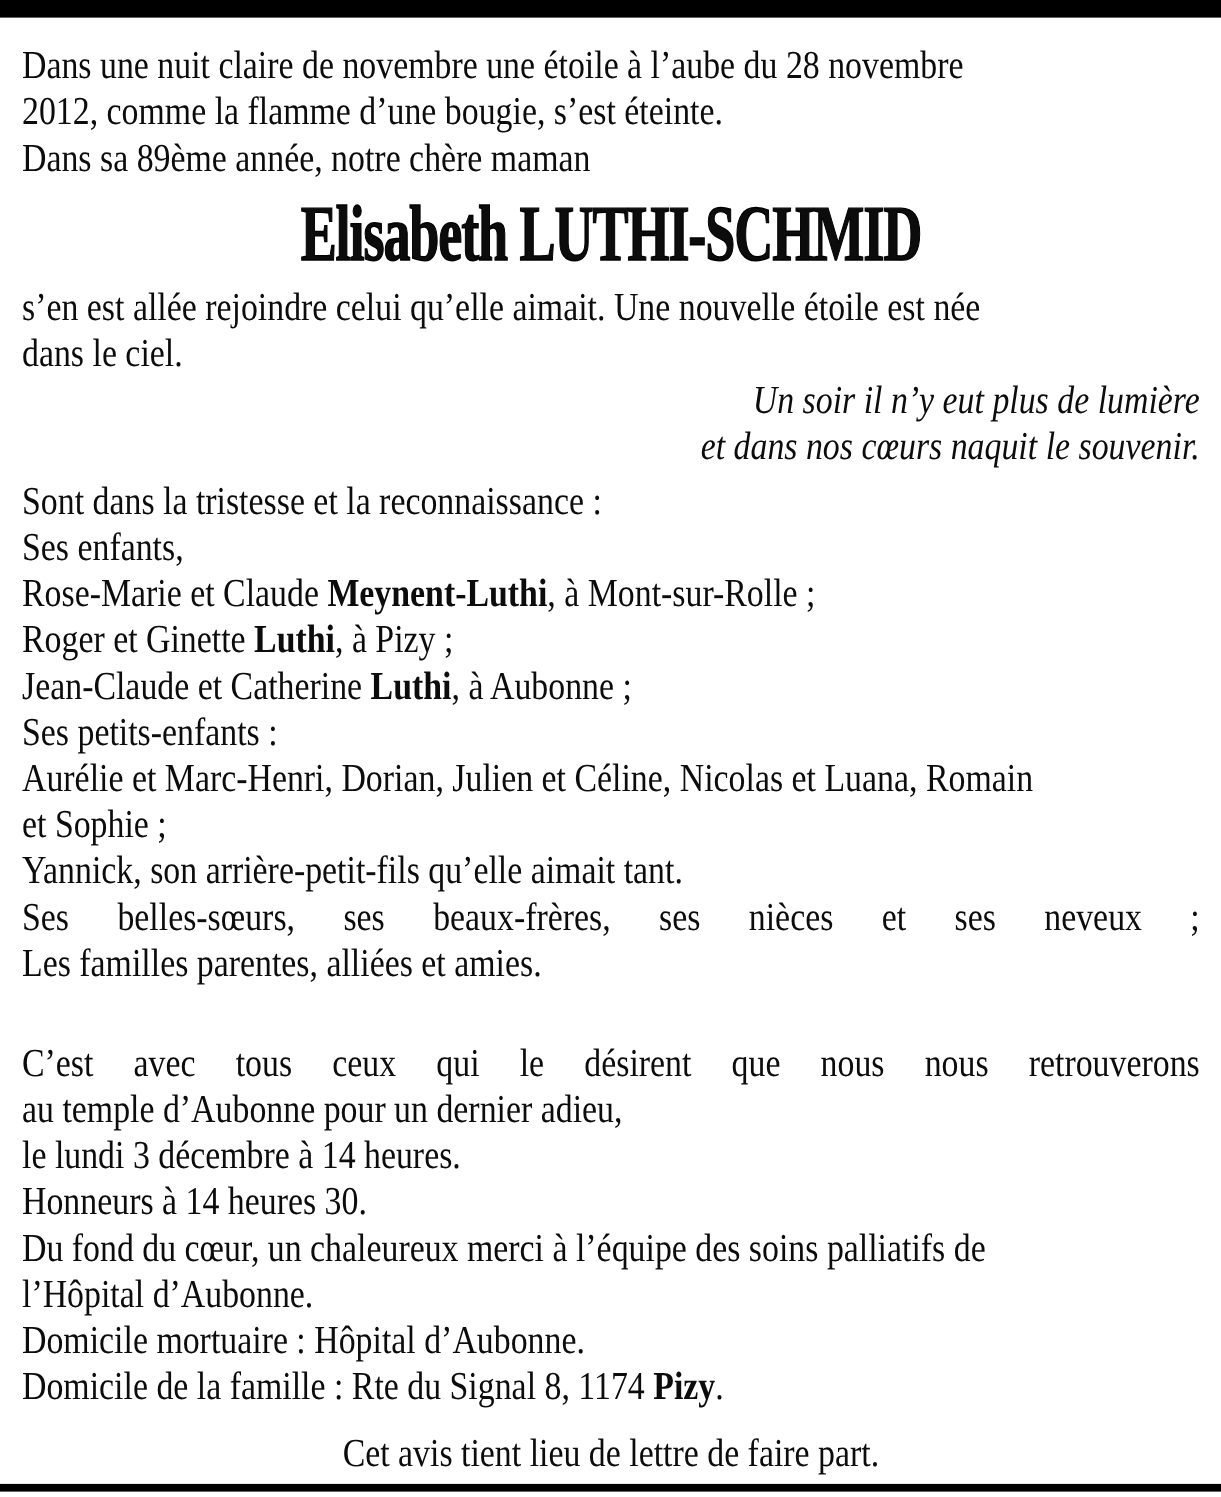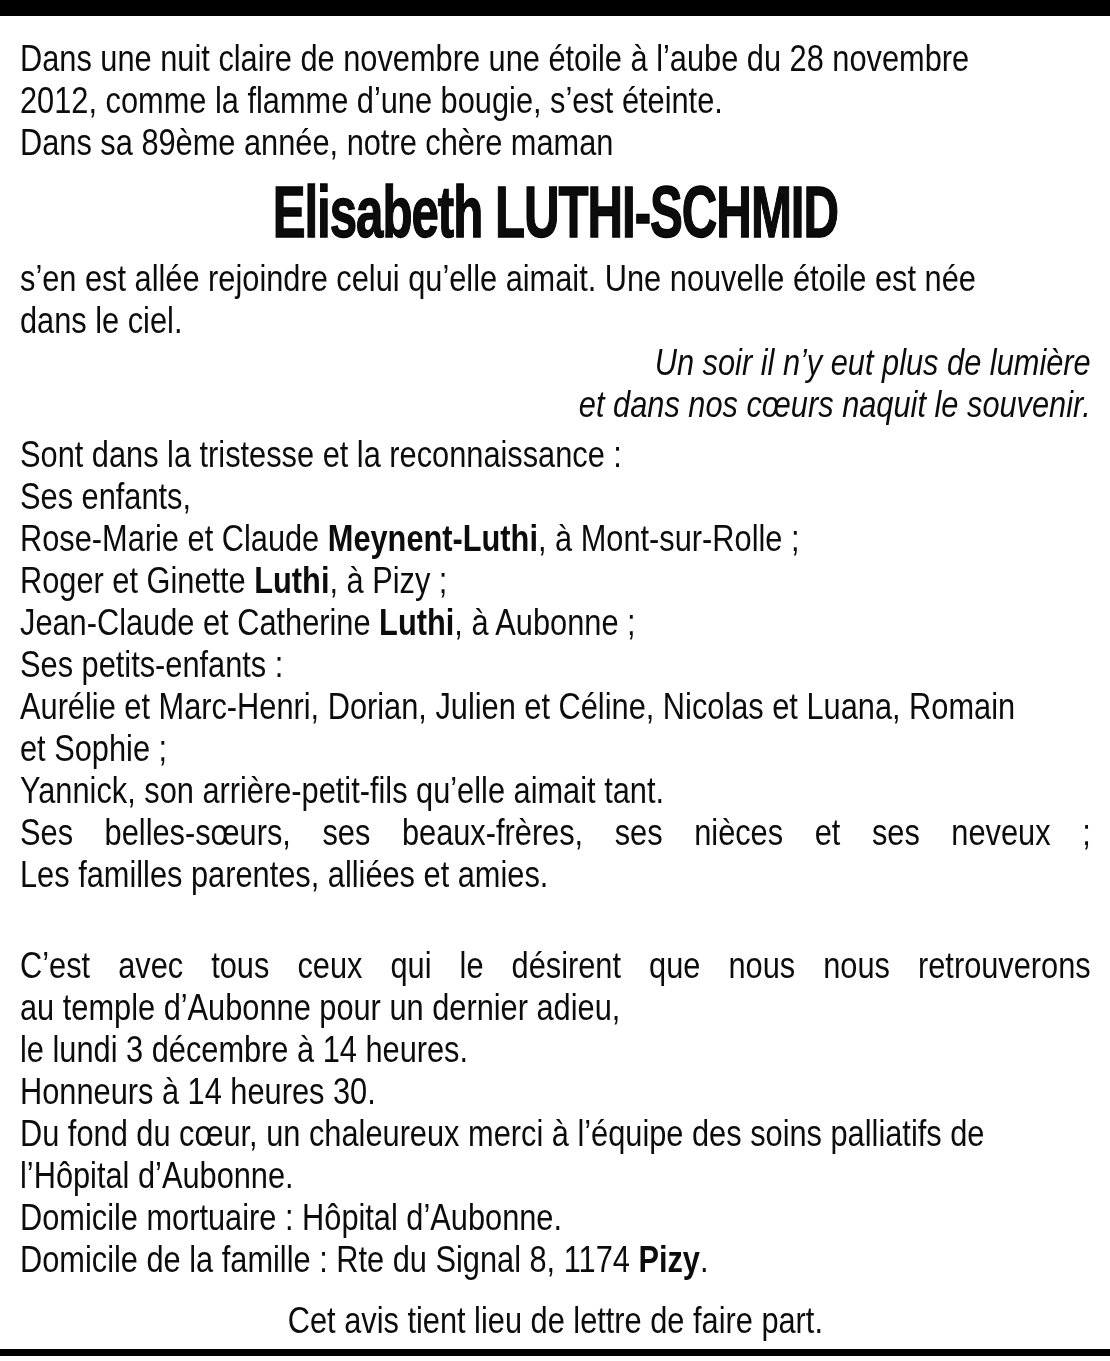--- a/index.html
+++ b/index.html
@@ -2,21 +2,21 @@
 <html><head>
 <meta charset="utf-8">
 <style>
   html, body { margin: 0; padding: 0; background: #ffffff; }
   .sheet {
     position: relative;
     width: 1110px;
     height: 1361px;
     background: #ffffff;
     overflow: hidden;
-    font-family: Liberation Sans, sans-serif;
+    font-family: Liberation Serif, serif;
     color: #0c0c0c;
   }
   .bar {
     position: absolute;
     left: 0;
     right: 0;
     background: #000000;
   }
   .bar.top { top: 0; height: 16px; }
   .bar.bottom { top: 1349px; height: 7px; }

